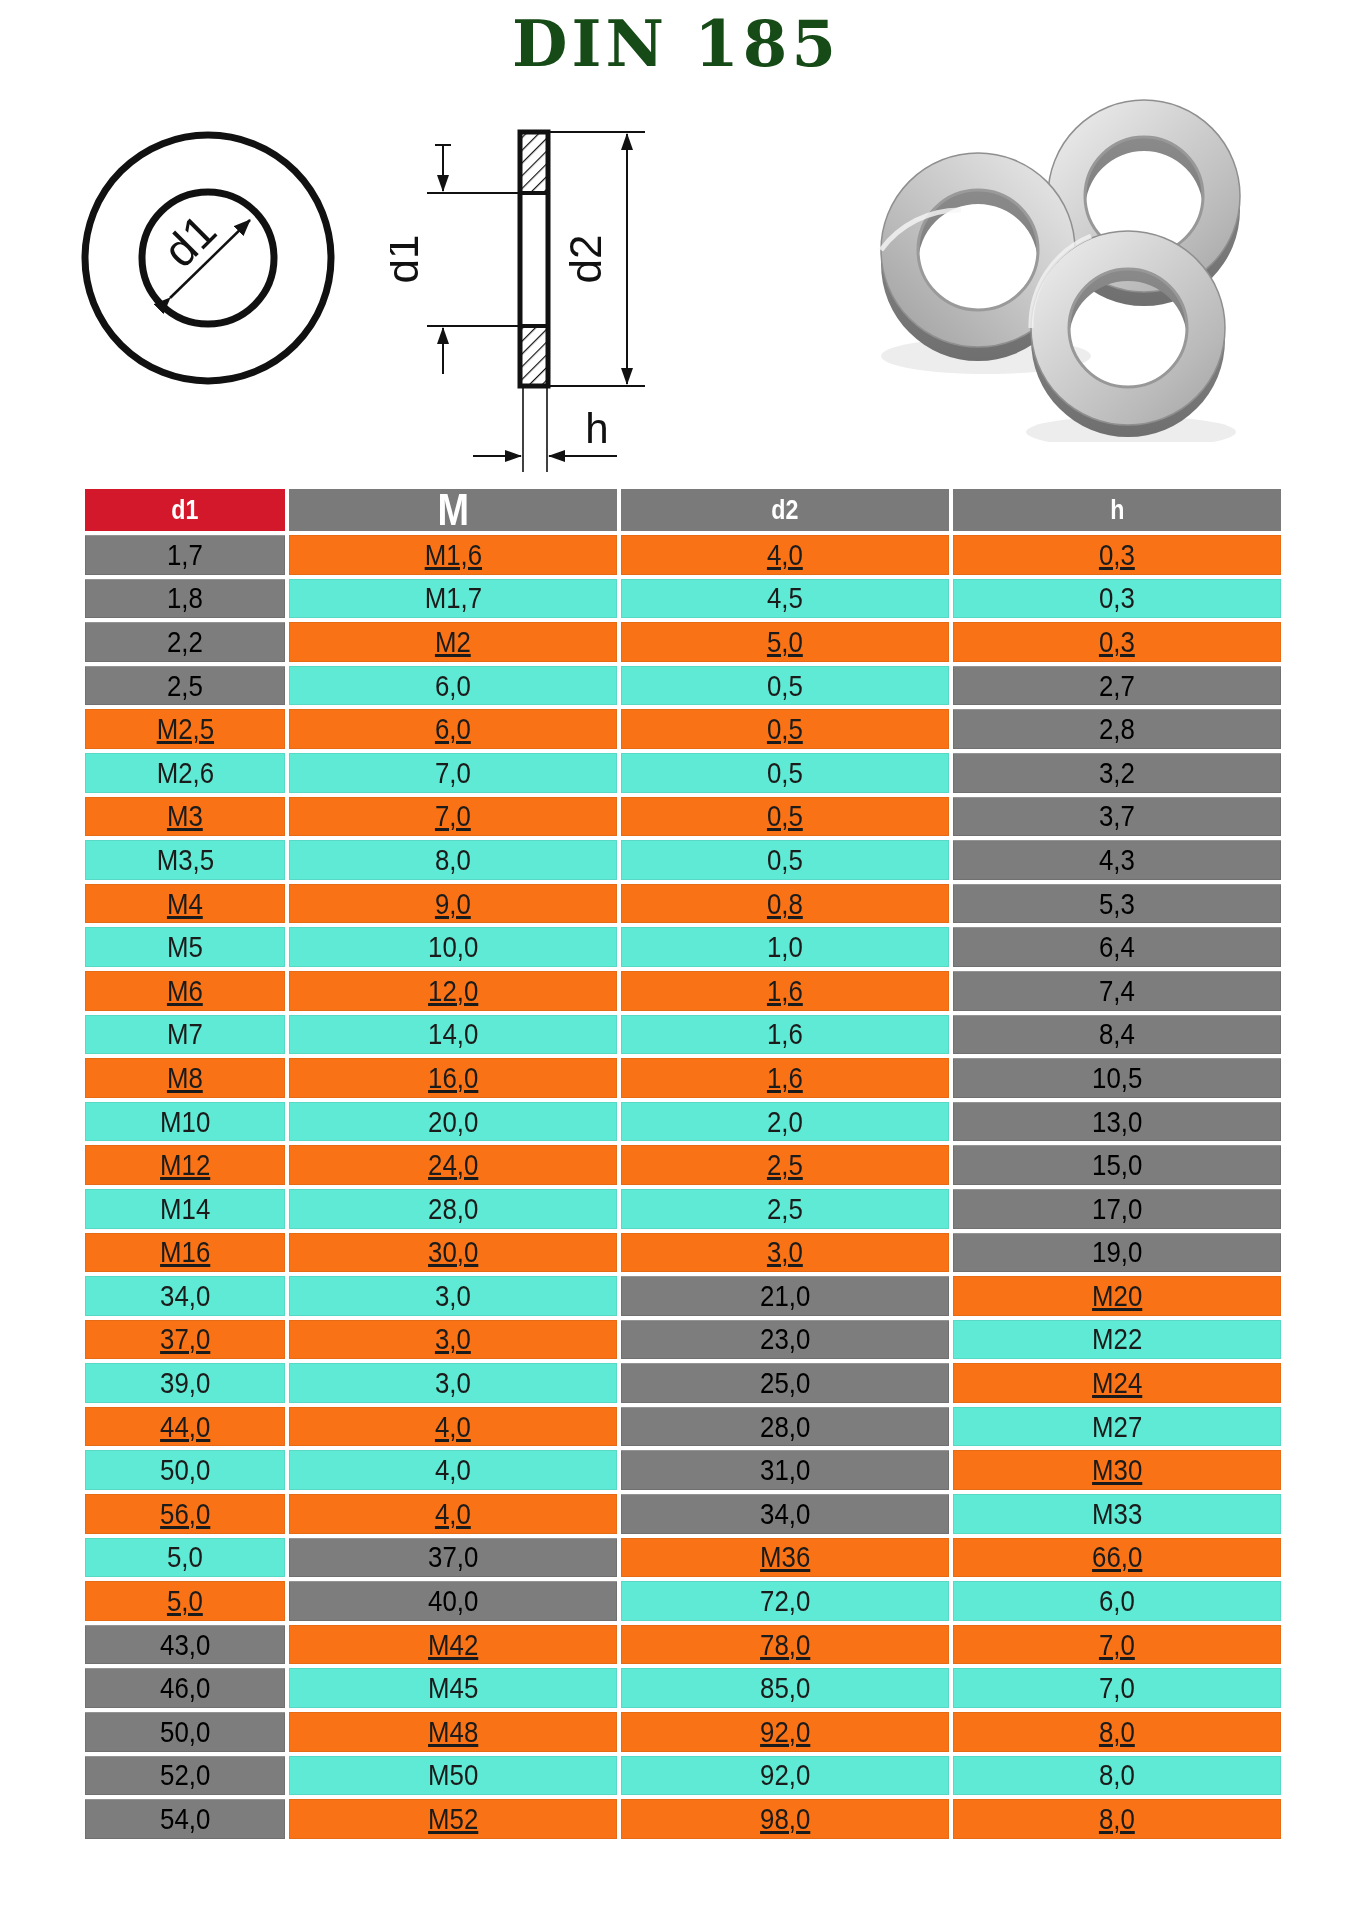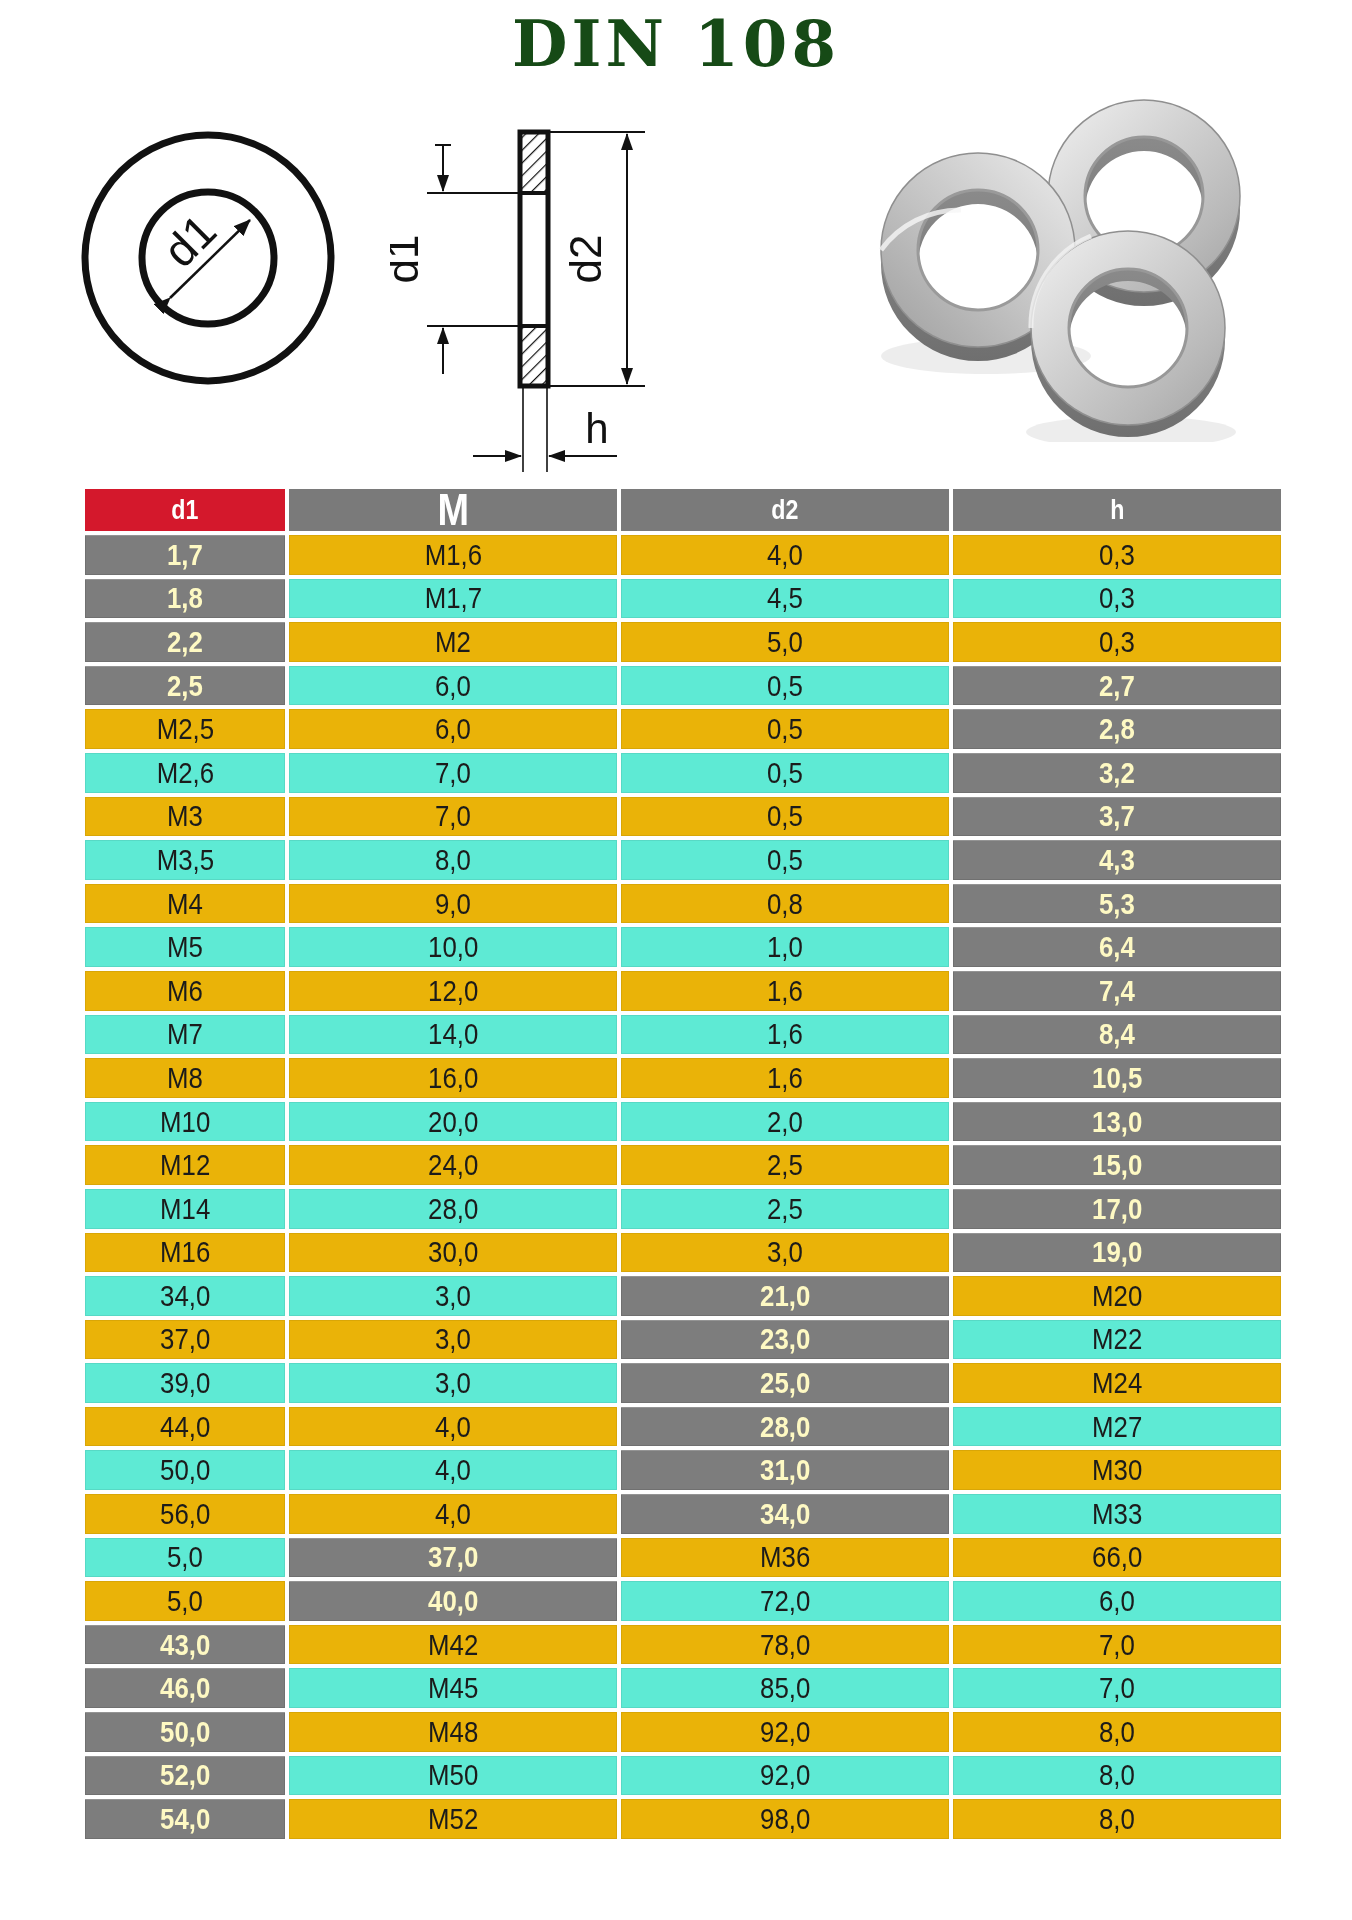--- a/index.html
+++ b/index.html
@@ -31,38 +31,38 @@
   .cell{
     display:flex;align-items:center;justify-content:center;
     border:2px solid #fff;box-sizing:border-box;
     white-space:nowrap;overflow:hidden;
   }
   .cell > span{display:inline-block;transform:scaleX(.86);}
   .hd{background:#7a7a7a;color:#fff;font-weight:700;font-size:27px;}
   .hd-red{background:#d4182c;}
   .hd-m{font-size:44px;}
   .rowhead{
-    background:#7d7d7d;color:#fef9c3;font-size:30px;font-weight:700;
+    background:#7d7d7d;color:#000000;font-size:30px;font-weight:400;
     box-shadow:inset 0 1px 0 rgba(255,255,255,.25), inset 0 0 0 1px rgba(0,0,0,.10);
   }
   .val{
     color:#1b1b1b;font-size:30px;font-weight:400;
     box-shadow:inset 0 0 0 1px rgba(0,0,0,.07);
   }
-  .light{background:#eab308;}
+  .light{background:#f97316;text-decoration:underline;}
   .white{background:#5eead4;}
   
   .dimtext{font-family:"Liberation Sans",sans-serif;fill:#111;}
 </style>
 </head>
 <body>
 
 <div id="page">
 
-  <div id="title">DIN 108</div>
+  <div id="title">DIN 185</div>
 
   <div class="diagram" id="front-view">
     <svg width="262" height="268" viewBox="0 0 262 268">
       <defs>
         <marker id="fa1" markerUnits="userSpaceOnUse" markerWidth="20" markerHeight="14" refX="16" refY="7" orient="auto">
           <path d="M0,0 L17,7 L0,14 z" fill="#111"></path>
         </marker>
       </defs>
       <circle cx="130" cy="132" r="123" fill="none" stroke="#111" stroke-width="7"></circle>
       <circle cx="130" cy="132" r="66" fill="none" stroke="#111" stroke-width="7"></circle>

